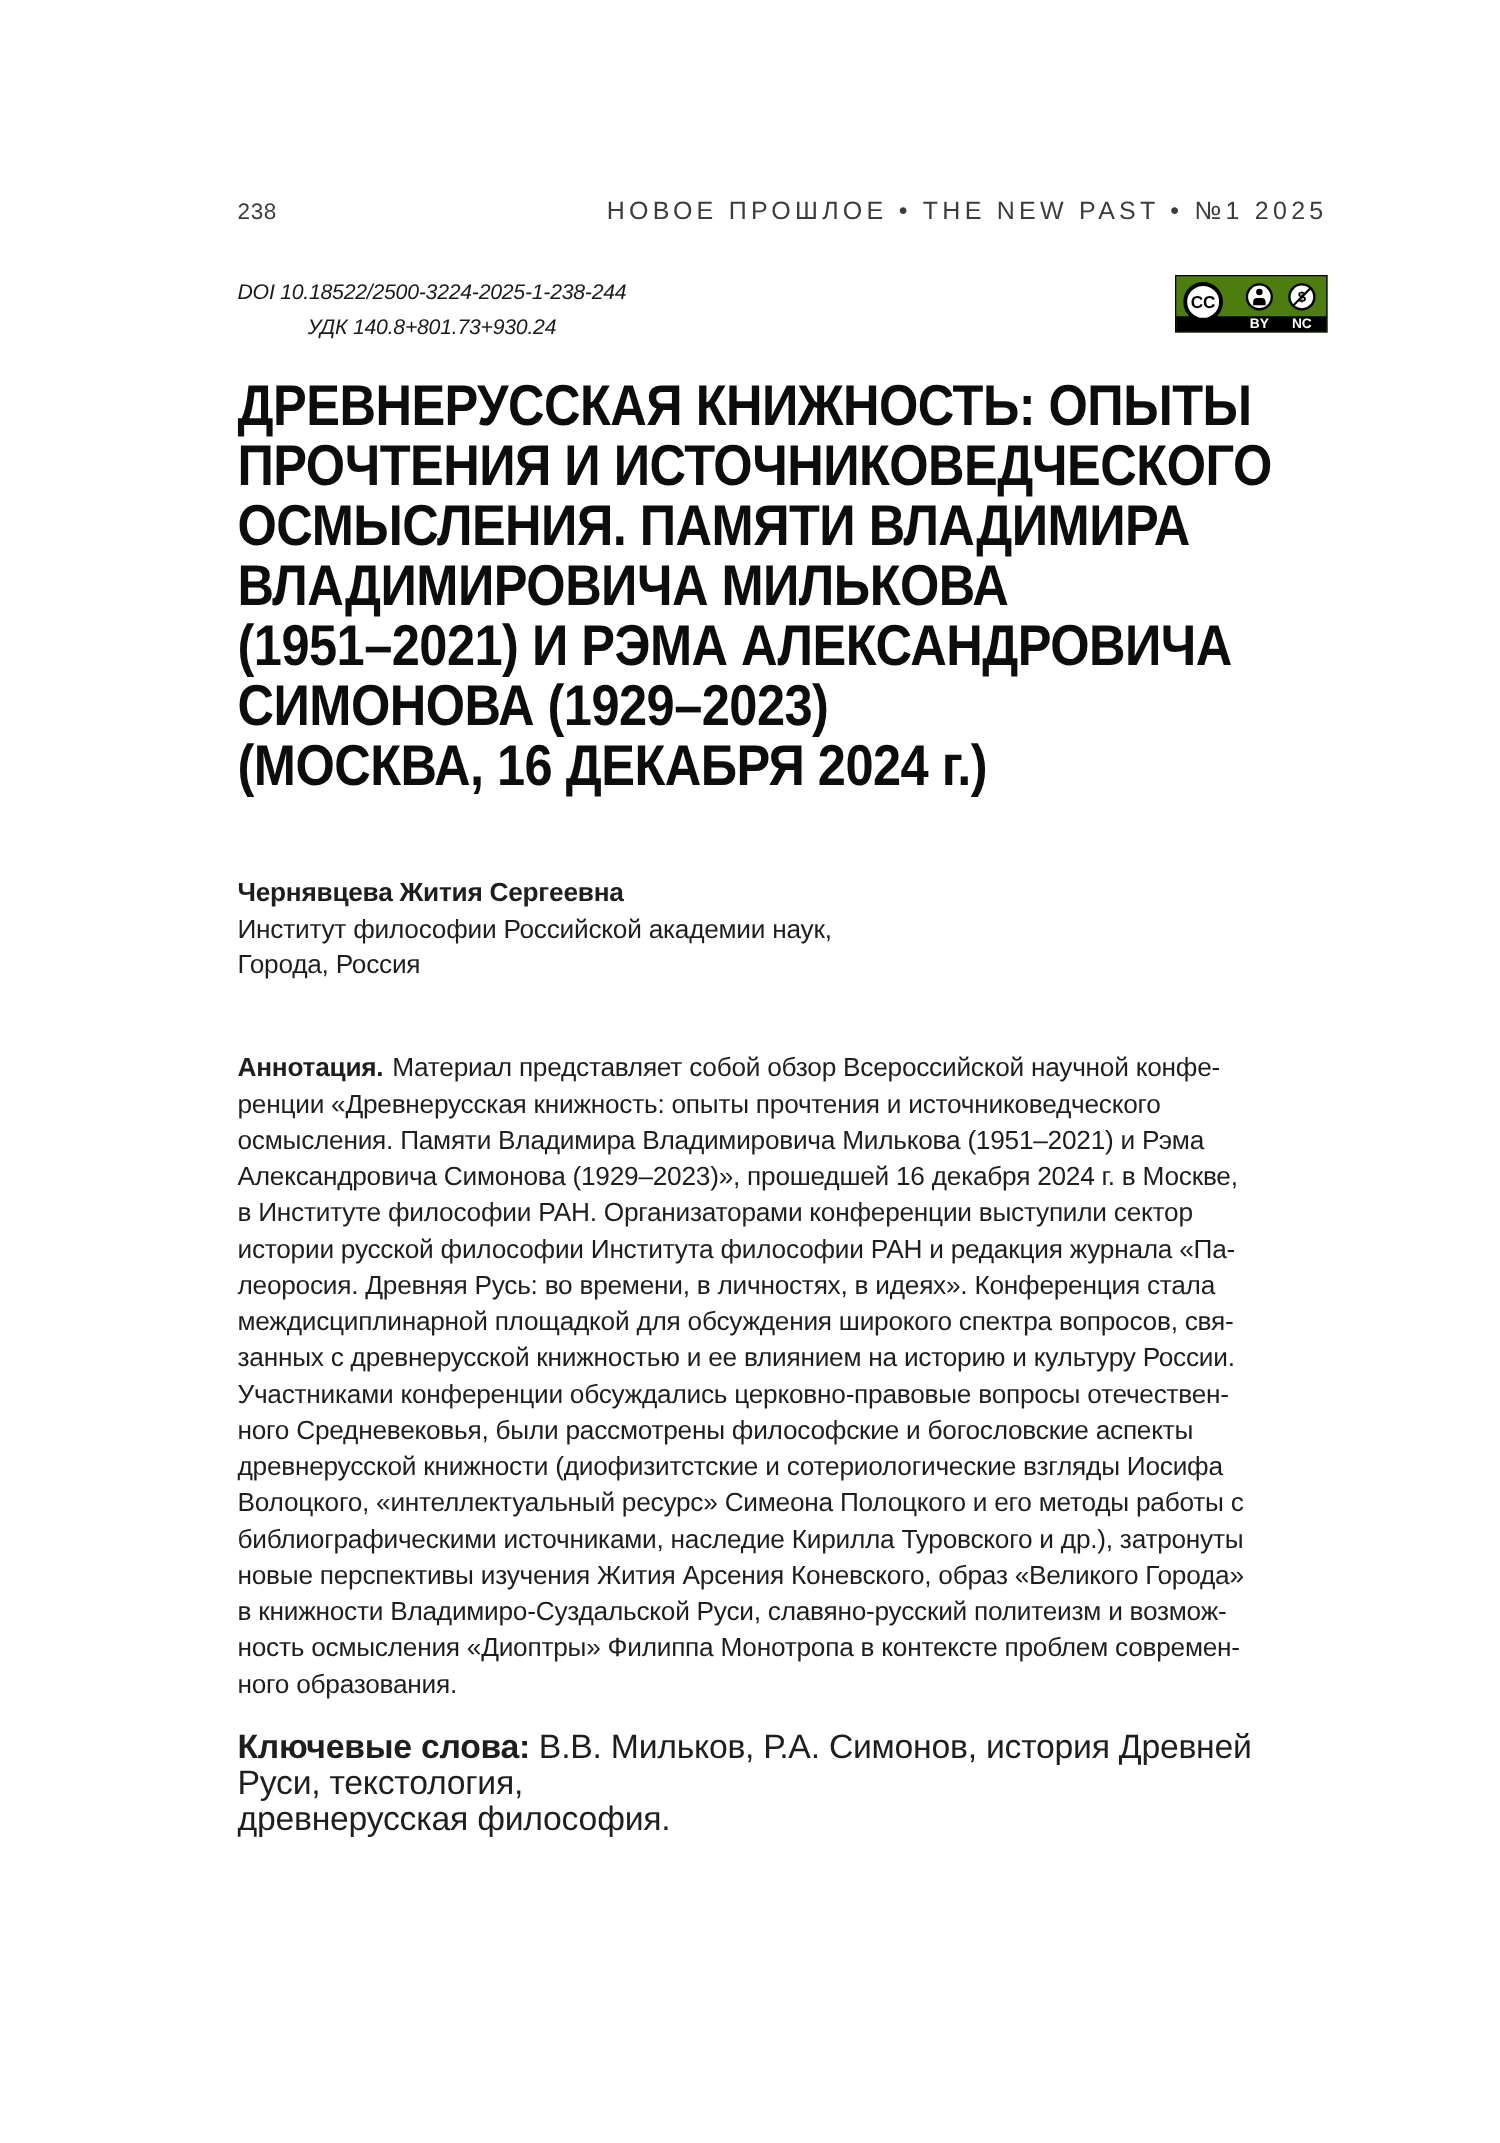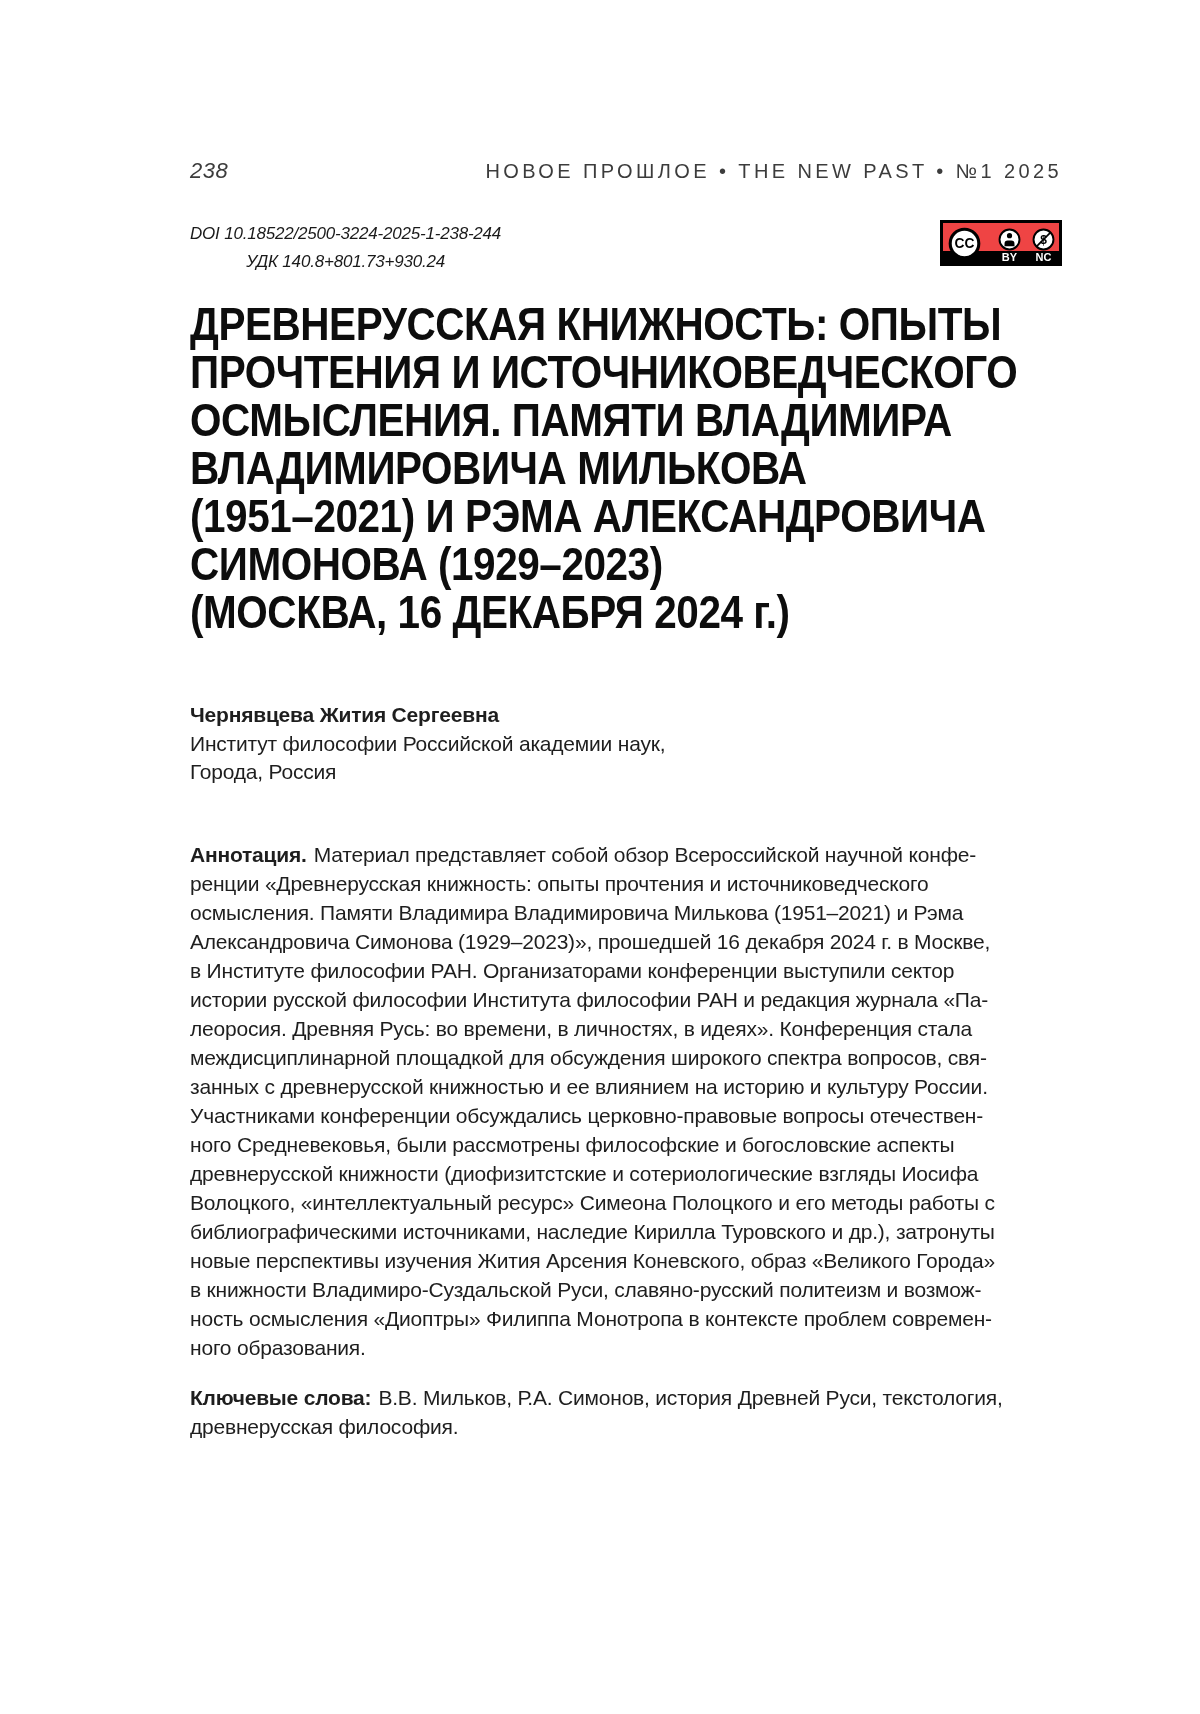--- a/index.html
+++ b/index.html
@@ -16,21 +16,21 @@
   }
   .content-col { position: absolute; left: 190px; width: 872px; }
 
   
   .header-row {
     top: 158px;
     display: flex;
     justify-content: space-between;
     align-items: baseline;
   }
-  .page-number { font-size: 22px; color: #3c3c3c; letter-spacing: 0.5px; font-style: italic; }
+  .page-number { font-size: 18px; color: #3c3c3c; letter-spacing: 0.5px; }
   .journal-header {
     font-size: 20px;
     color: #3c3c3c;
     letter-spacing: 3.4px;
     white-space: nowrap;
   }
 
   
   .meta-row {
     top: 220px;
@@ -45,22 +45,22 @@
     color: #1a1a1a;
     letter-spacing: -0.2px;
     text-align: center;
   }
 
   
   .cc-badge {
     position: relative;
     width: 122px;
     height: 46px;
-    background: #ef4444;
-    border: 3px solid #000000;
+    background: #4d7c0f;
+    border: 1px solid #000000;
     flex: 0 0 auto;
   }
   .cc-strip {
     position: absolute;
     left: 0; right: 0; bottom: 0;
     height: 12px;
     background: #000;
   }
   .cc-logo { position: absolute; left: 5px; top: 4px; width: 33px; height: 33px; z-index: 2; }
   .cc-sub-icon { position: absolute; top: 5px; width: 23px; height: 23px; }
@@ -97,21 +97,21 @@
   
   .author-block { top: 701px; font-size: 21px; line-height: 28.5px; letter-spacing: -0.2px; }
   .author-name { font-weight: bold; }
 
   
   .abstract-block { top: 840px; font-size: 21px; line-height: 29px; letter-spacing: -0.2px; }
   .inline-label { font-weight: bold; margin-right: 7px; }
   .lines { white-space: pre-line; }
 
   
-  .keywords-block { top: 1383px; font-size: 21px; line-height: 29px; letter-spacing: -0.2px; }
+  .keywords-block { top: 1383px; font-size: 27px; line-height: 29px; letter-spacing: -0.2px; }
 </style>
 </head>
 <body>
 
 <div class="page">
 
   <div class="content-col header-row">
     <span class="page-number">238</span>
     <span class="journal-header">НОВОЕ ПРОШЛОЕ • THE NEW PAST • №1 2025</span>
   </div>

